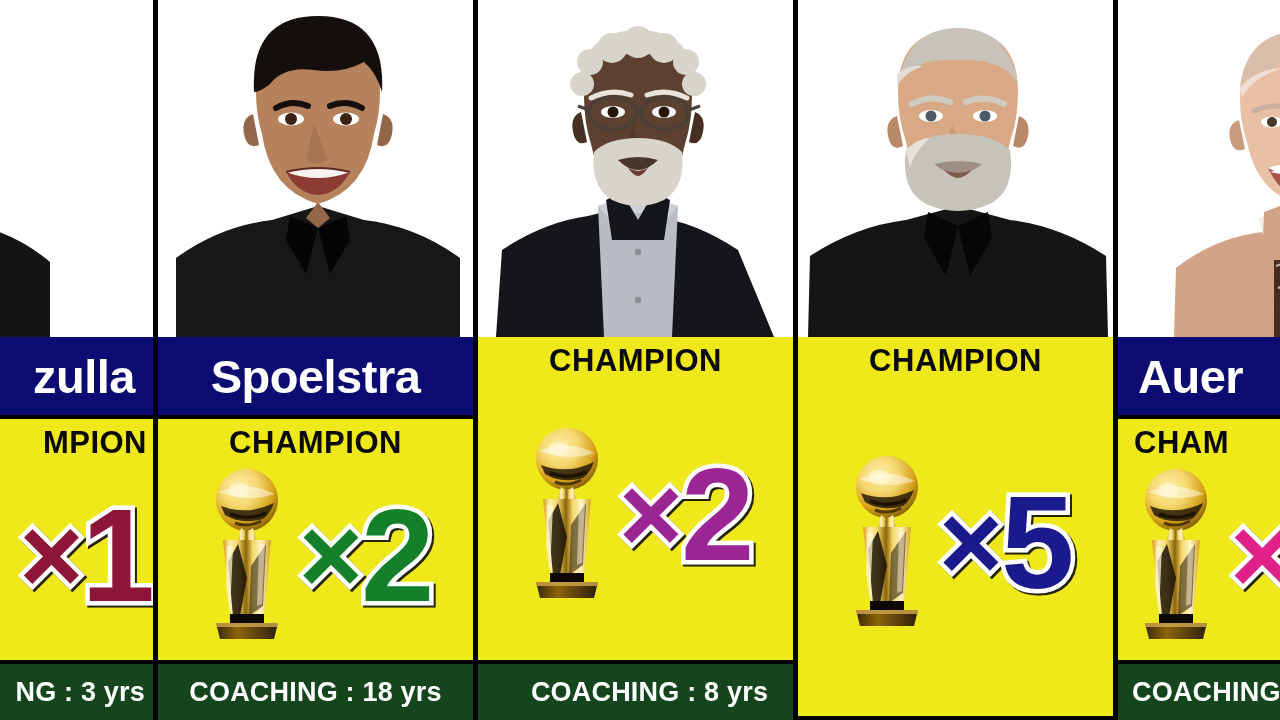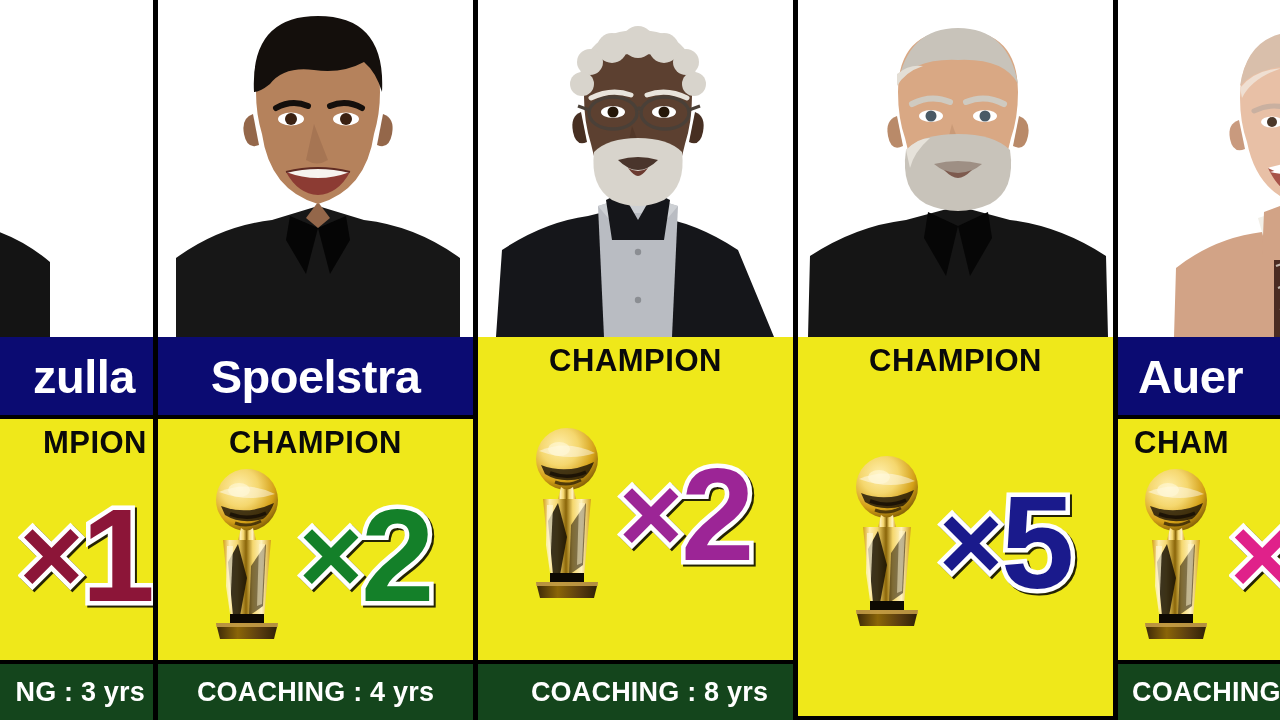--- a/index.html
+++ b/index.html
@@ -266,21 +266,21 @@
 
     <rect x="31" y="148" width="34" height="9" fill="#0d0902"></rect>
 
     <path d="M17 157 L79 157 L75 173 L21 173 Z" fill="url(#baseg)"></path>
     <rect x="17" y="157" width="62" height="4" fill="#caa24a" opacity="0.85"></rect>
   </svg></div>
         <div class="count" style="color: rgb(20, 128, 41);"><span class="x">×</span><span>2</span></div>
       </div>
     </div>
     <div class="coach-bar" style="background: rgb(20, 69, 28);">
-      <span>COACHING : 4 yrs</span>
+      <span>COACHING : 18 yrs</span>
     </div>
   </div>
     <div class="col">
     <div class="photo">
       <div class="photo-inner"><svg viewBox="0 0 320 337" width="320" height="337" preserveAspectRatio="none">
       <rect x="0" y="0" width="320" height="337" fill="#ffffff"></rect>
       <path d="M18 337 L24 250 q42 -28 86 -34 l32 -8 l32 8 q44 6 86 34 L296 337 Z" fill="#15161a"></path>
       <path d="M120 206 q40 -14 80 0 l-6 131 l-68 0z" fill="#b9bcc2"></path>
       <path d="M120 206 q40 -14 80 0 l-10 12 q-30 -10 -60 0z" fill="#cdd0d4"></path>
       <circle cx="160" cy="252" r="3.2" fill="#8b8e93"></circle>

